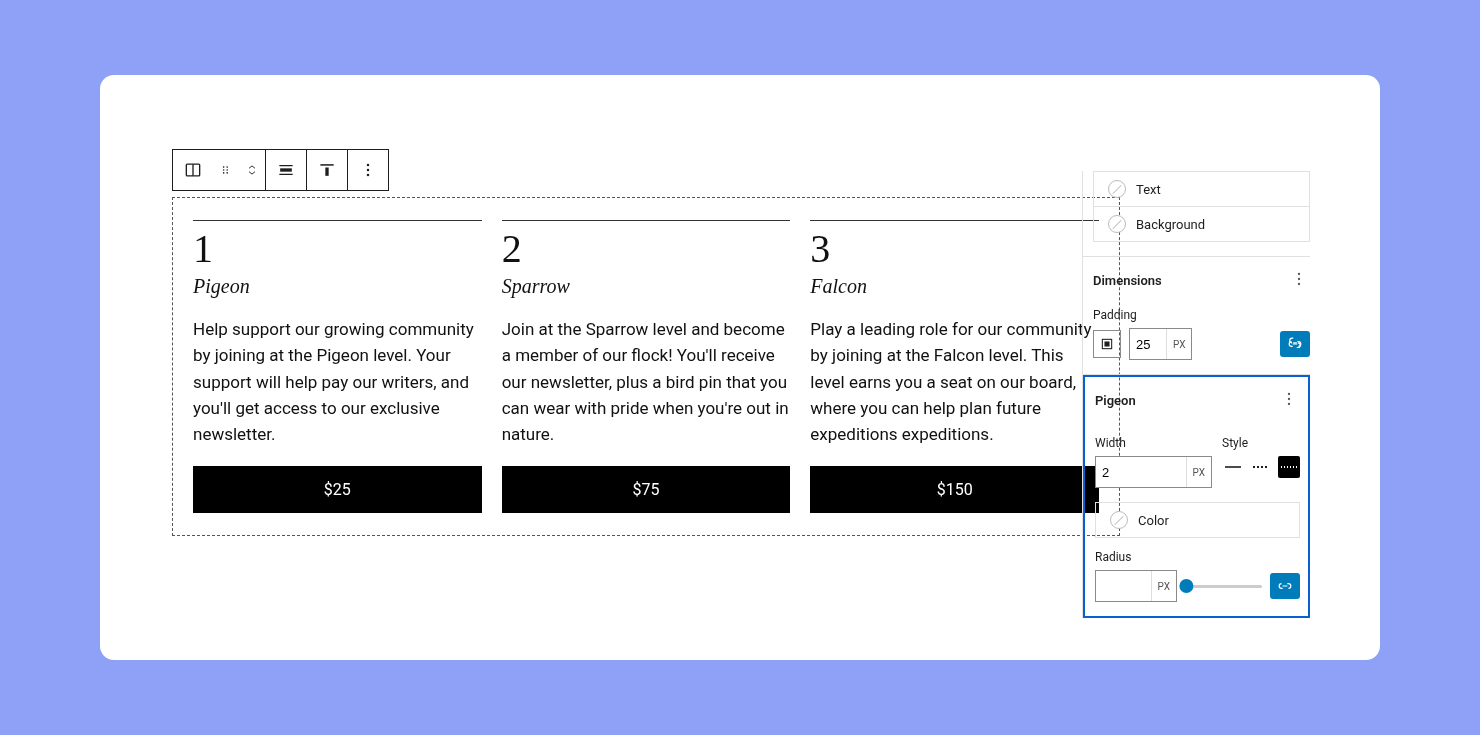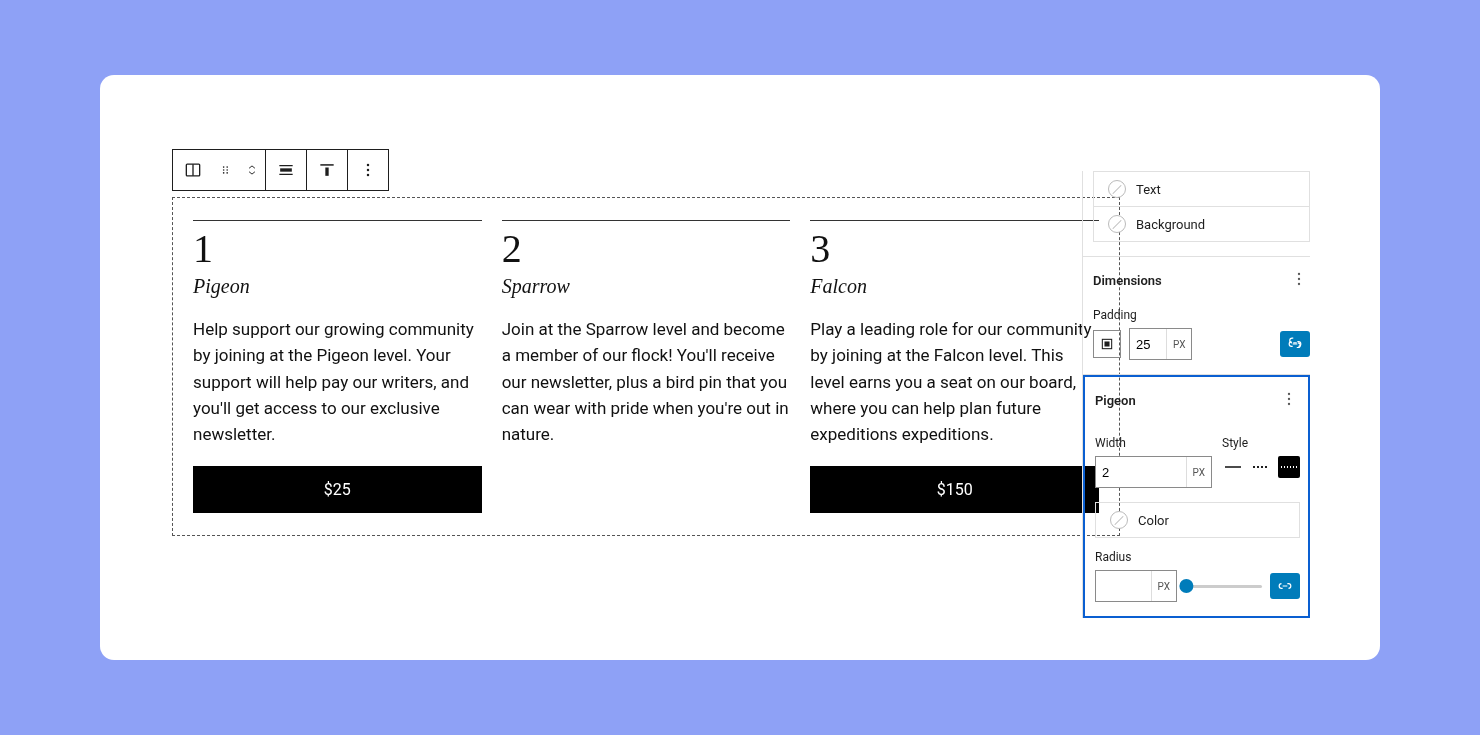--- a/index.html
+++ b/index.html
@@ -259,20 +259,21 @@
       <div class="card-num">1</div>
       <div class="card-title">Pigeon</div>
       <div class="card-body">Help support our growing community by joining at the Pigeon level. Your support will help pay our writers, and you'll get access to our exclusive newsletter.</div>
       <div class="card-btn">$25</div>
     </div>
     <div class="card">
       <hr>
       <div class="card-num">2</div>
       <div class="card-title">Sparrow</div>
       <div class="card-body">Join at the Sparrow level and become a member of our flock! You'll receive our newsletter, plus a bird pin that you can wear with pride when you're out in nature.</div>
+      <div class="card-btn">$75</div>
     </div>
     <div class="card">
       <hr>
       <div class="card-num">3</div>
       <div class="card-title">Falcon</div>
       <div class="card-body">Play a leading role for our community by joining at the Falcon level. This level earns you a seat on our board, where you can help plan future expeditions expeditions.</div>
       <div class="card-btn">$150</div>
     </div>
   </div>
 

